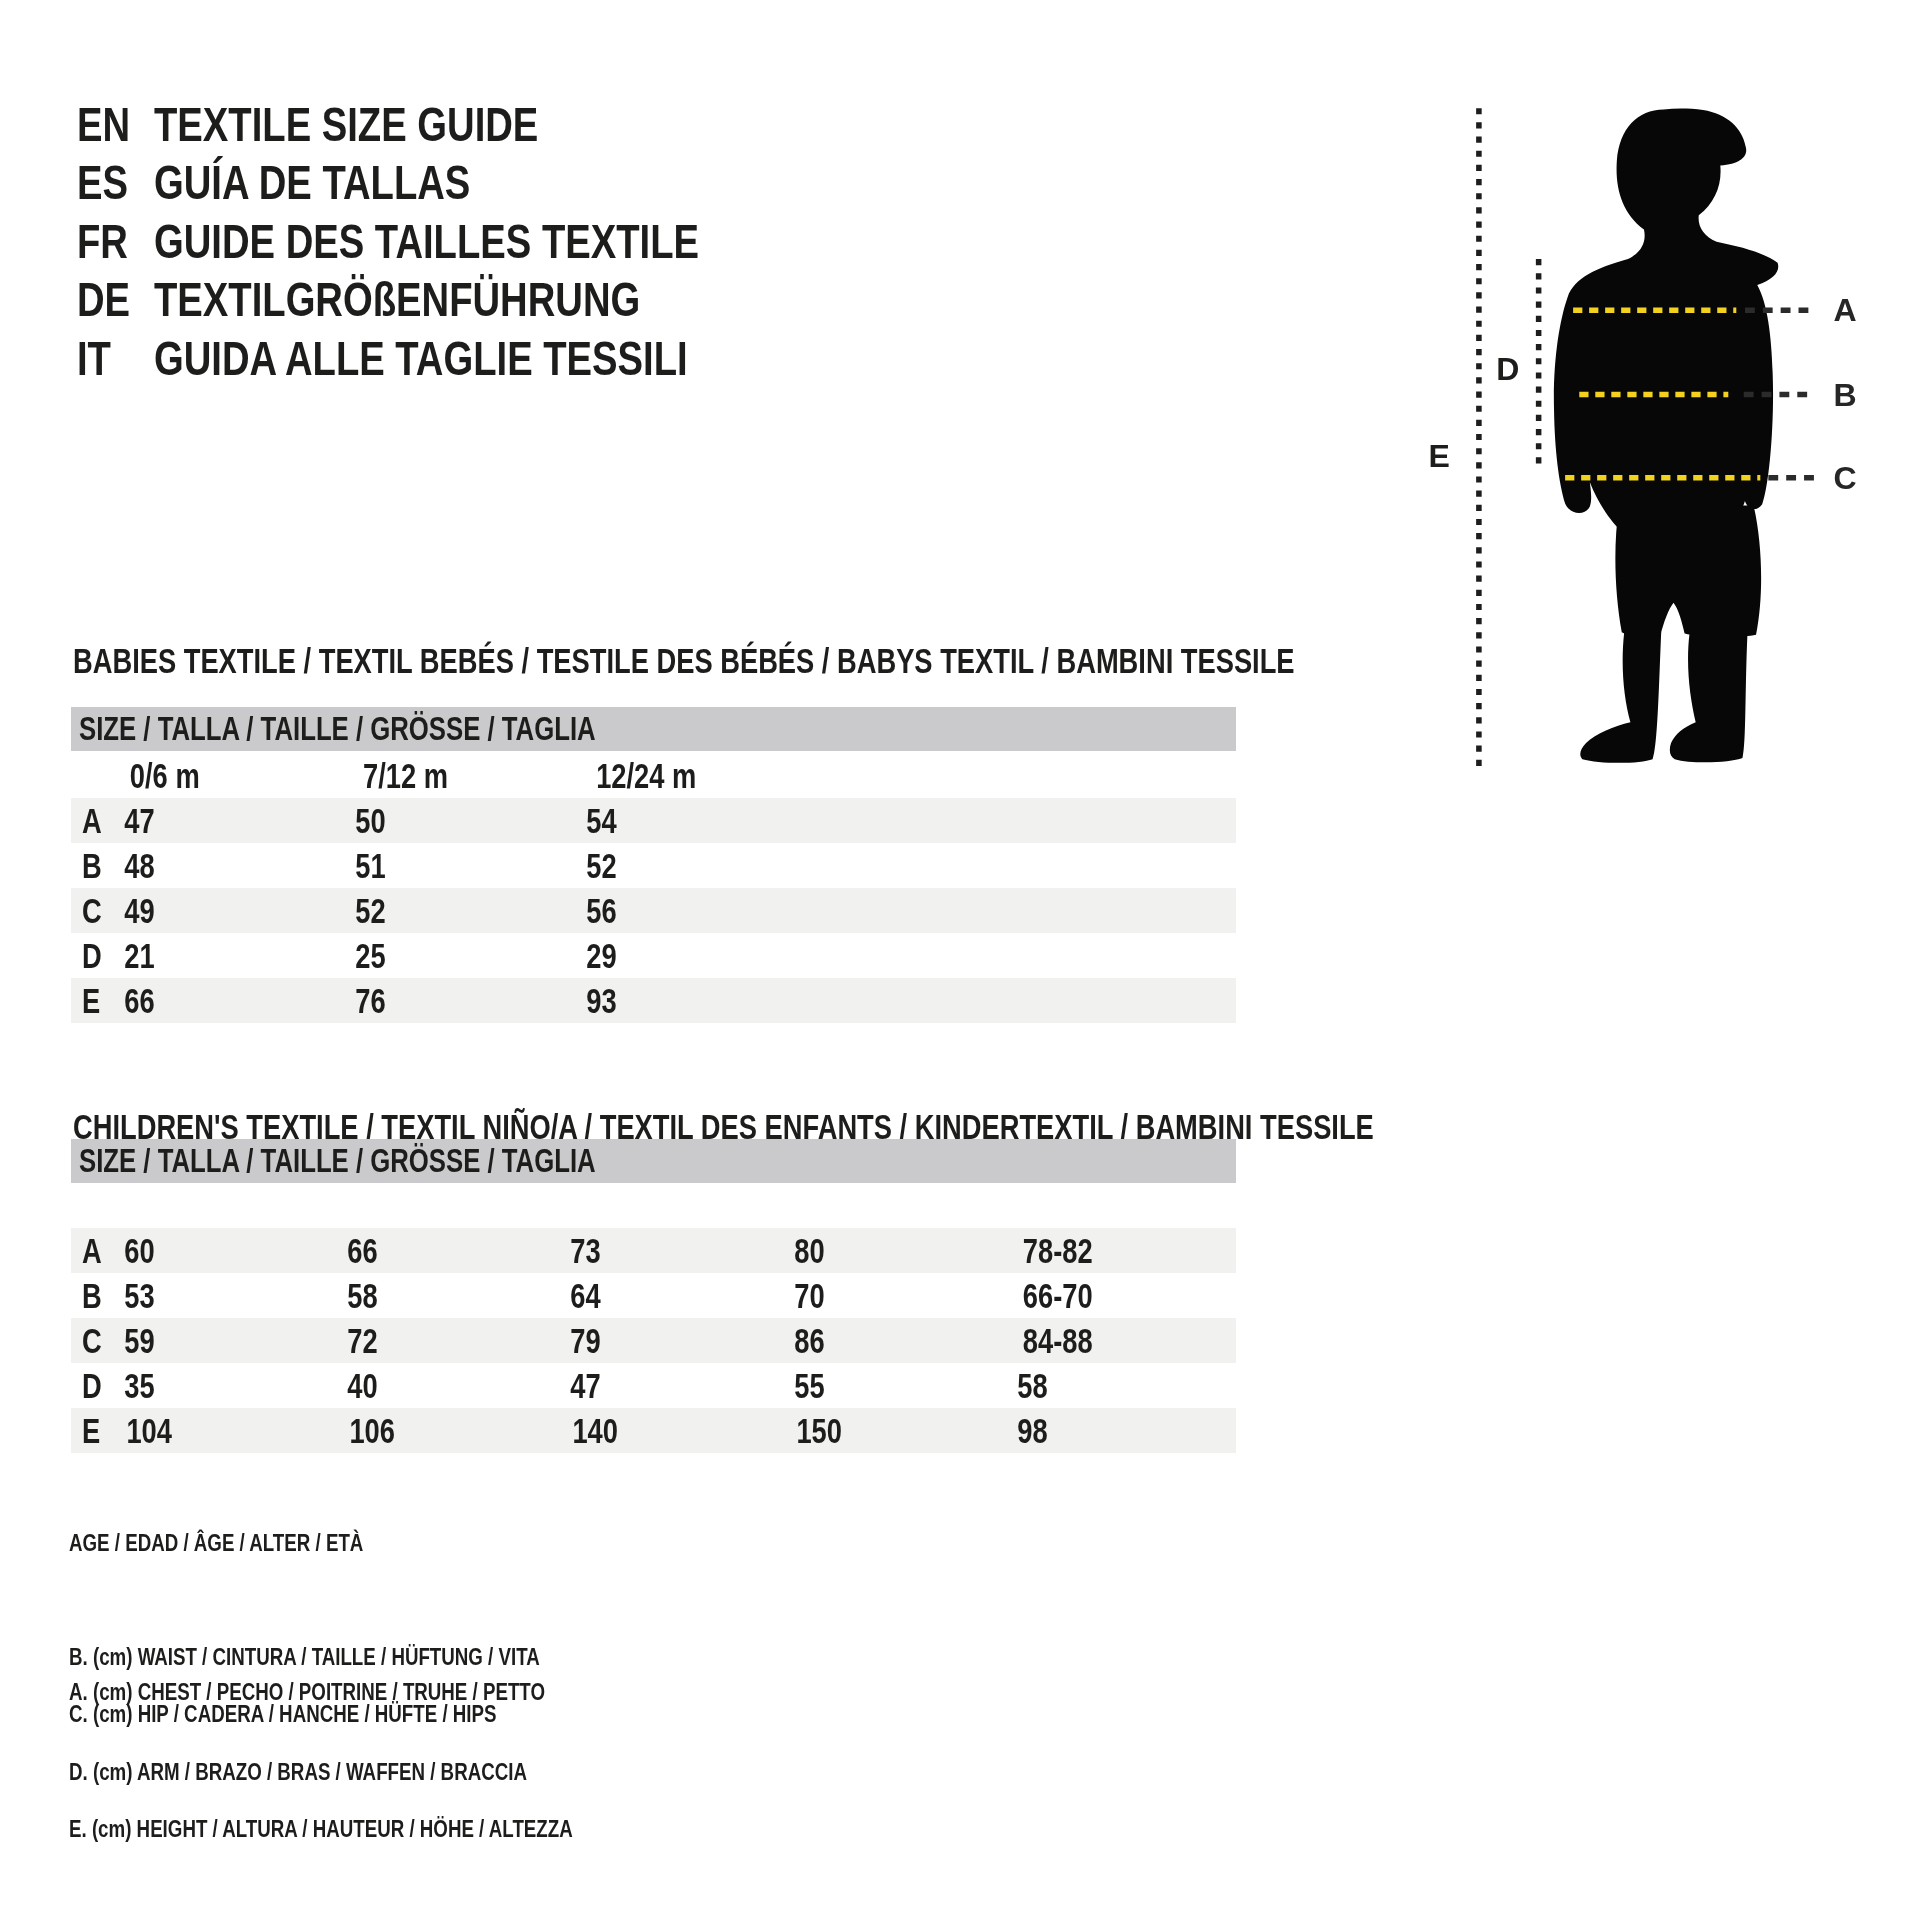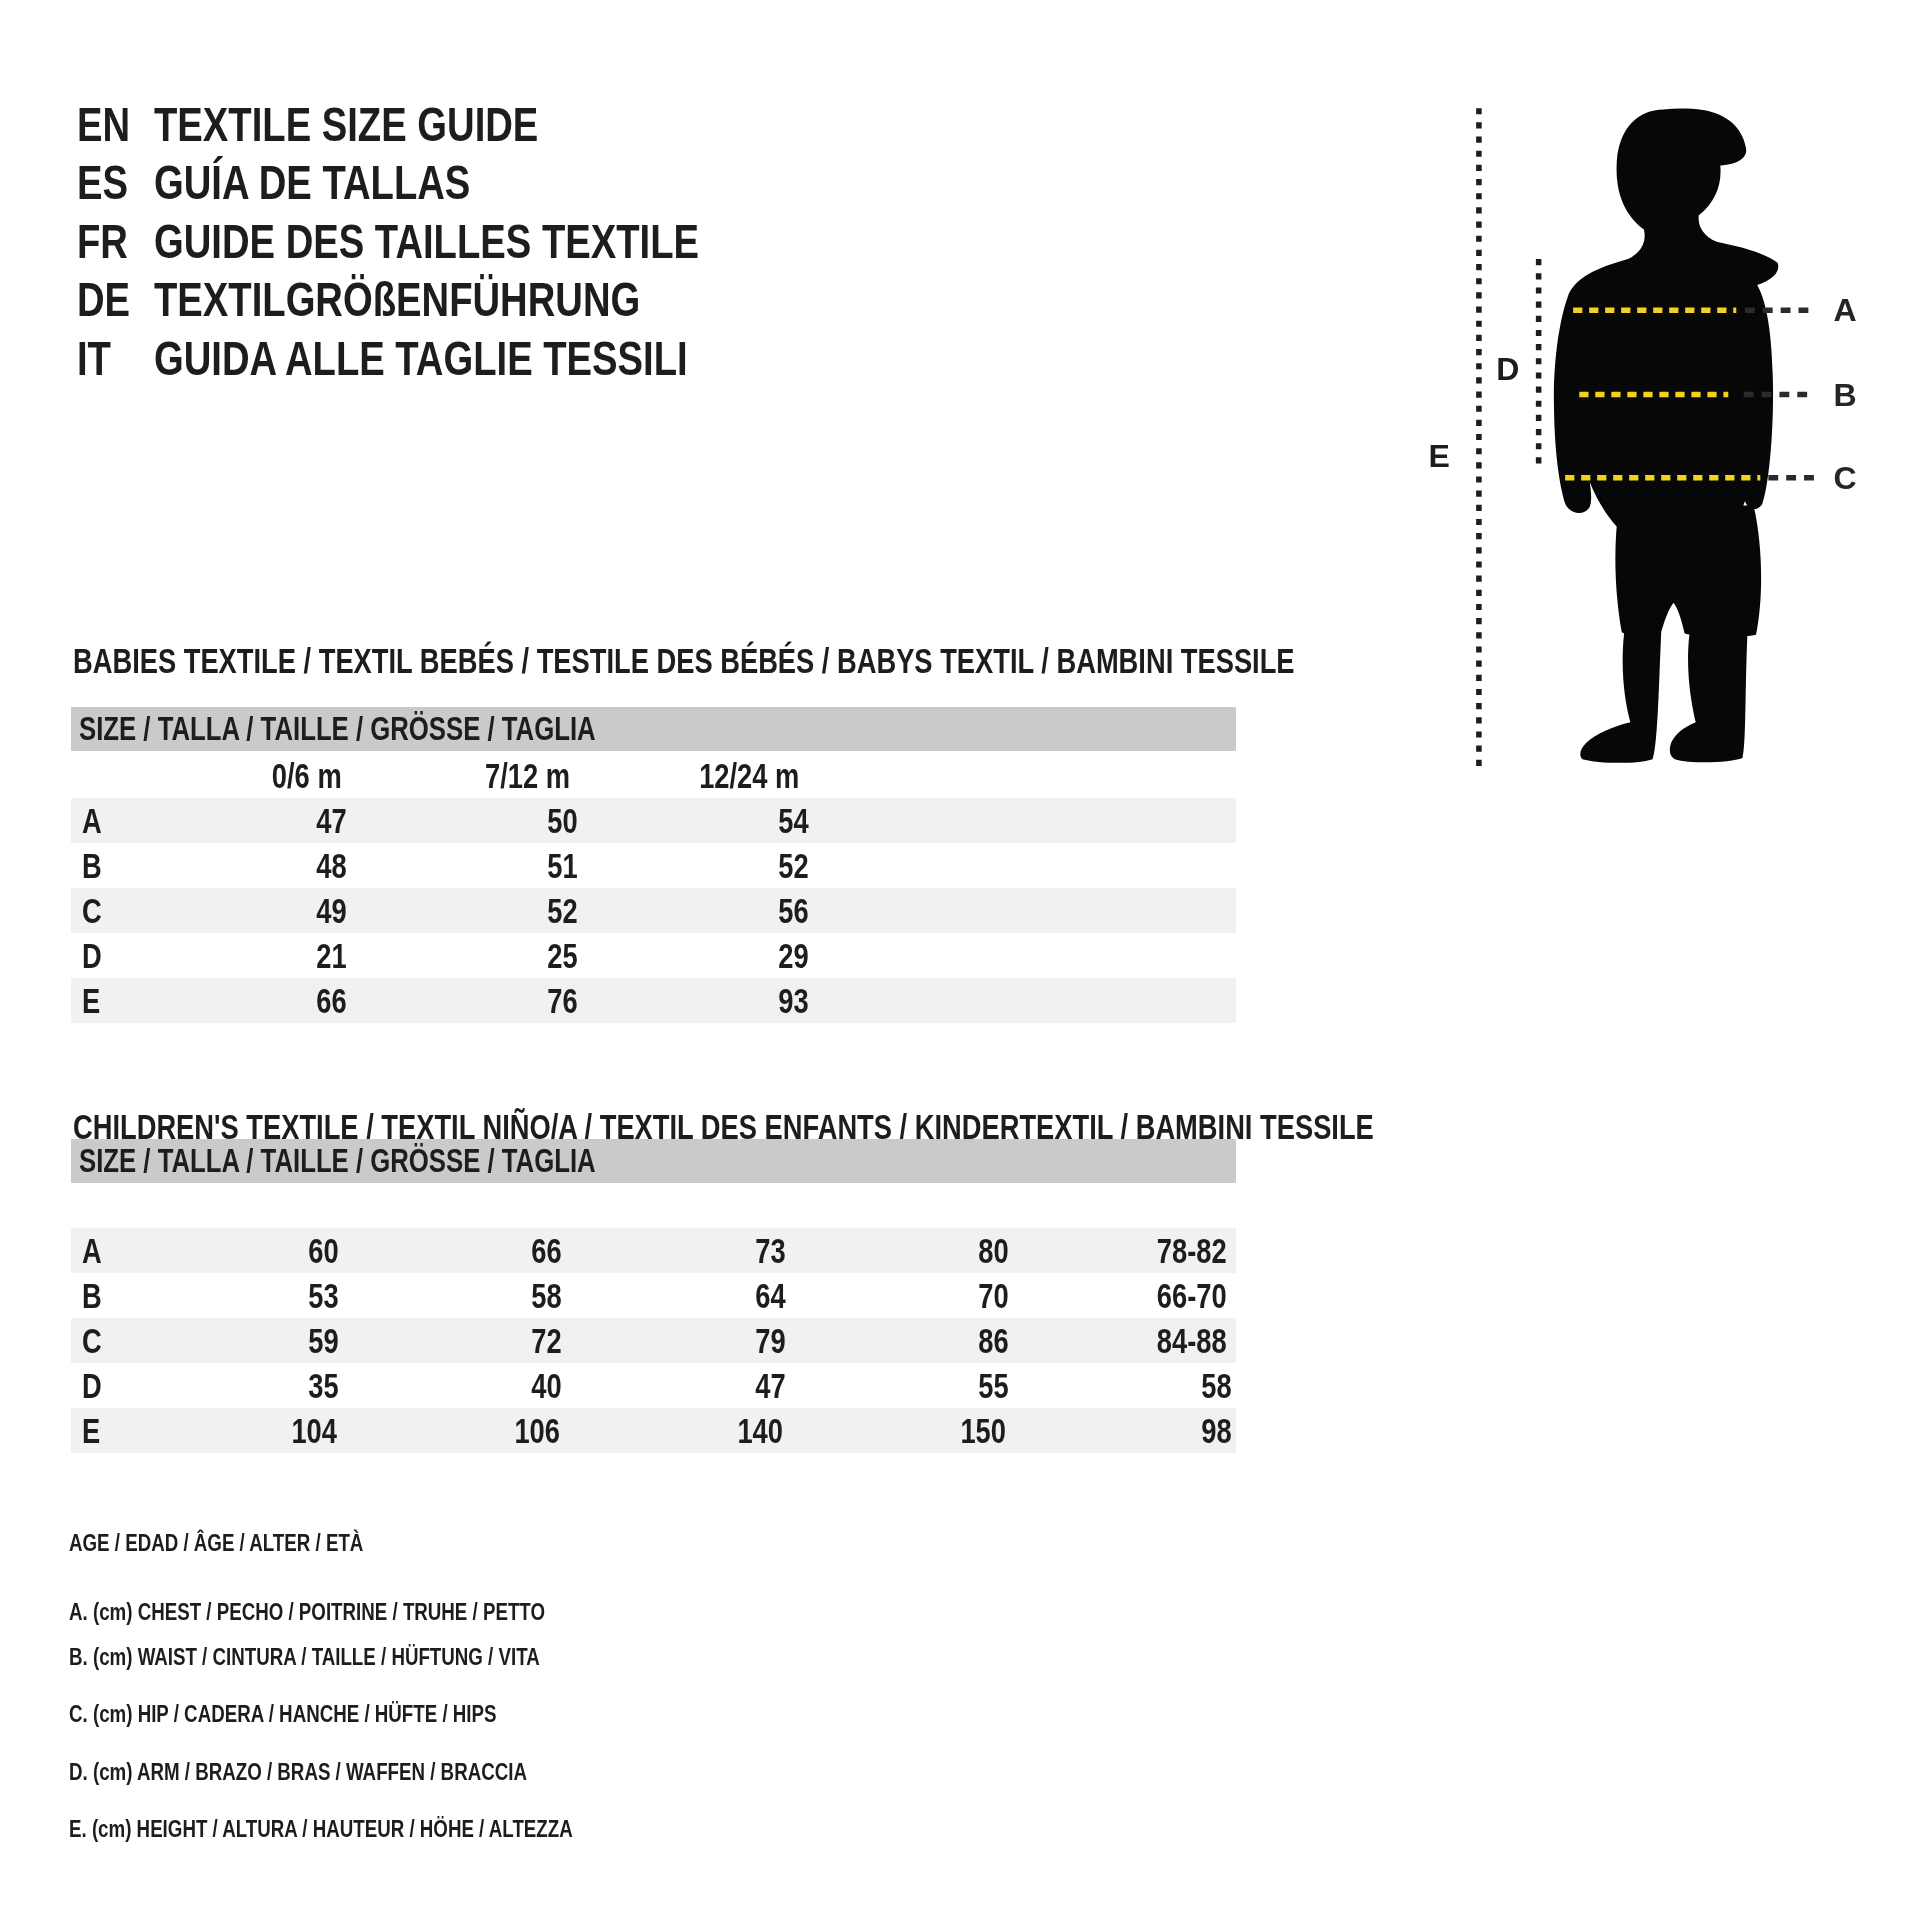--- a/index.html
+++ b/index.html
@@ -11,21 +11,21 @@
   .cxc{transform-origin:50% 50%;}
   .lang-row{position:absolute;left:0;top:0;height:49px;line-height:49px;font-size:49px;}
   .lang-code{position:absolute;left:77px;top:0;}
   .lang-title{position:absolute;left:154px;top:0;}
   .section-title{position:absolute;left:73px;font-size:35px;line-height:37px;}
   .size-bar{position:absolute;left:71px;width:1165px;height:44px;background:#cacacc;}
   .size-bar .cx{margin-left:8px;font-size:33px;line-height:44px;}
   .t-row{position:absolute;left:71px;width:1165px;height:45px;display:flex;align-items:center;}
   .t-row.striped{background:#f1f1f0;}
   .t-label{width:49px;padding-left:11px;font-size:35px;box-sizing:border-box;}
-  .t-cell{text-align:right;font-size:35px;}
+  .t-cell{text-align:left;font-size:35px;}
   .t-cell-b{width:231px;}
   .t-cell-c{width:225px;}
   .legend-line{position:absolute;left:69px;font-size:24px;line-height:39px;}
   #figure-svg{position:absolute;left:1405px;top:74px;}
 </style>
 </head>
 <body>
 
 <div id="languages">
     <div class="lang-row" style="top: 100px;">
@@ -218,19 +218,19 @@
       <div class="t-cell t-cell-c"><span class="cx cxc">104</span></div>
       <div class="t-cell t-cell-c"><span class="cx cxc">106</span></div>
       <div class="t-cell t-cell-c"><span class="cx cxc">140</span></div>
       <div class="t-cell t-cell-c"><span class="cx cxc">150</span></div>
       <div class="t-cell t-cell-c"><span class="cx cxc">98</span></div>
     </div>
   </div>
 
 <div id="legend">
     <div class="legend-line" style="top: 1523px;"><span class="cx">AGE / EDAD / ÂGE / ALTER / ETÀ</span></div>
-    <div class="legend-line" style="top: 1592px;"><span class="cx">A. (cm) CHEST / PECHO / POITRINE / TRUHE / PETTO</span></div>
+    <div class="legend-line" style="top: 1672px;"><span class="cx">A. (cm) CHEST / PECHO / POITRINE / TRUHE / PETTO</span></div>
     <div class="legend-line" style="top: 1637px;"><span class="cx">B. (cm) WAIST / CINTURA / TAILLE / HÜFTUNG / VITA</span></div>
     <div class="legend-line" style="top: 1694px;"><span class="cx">C. (cm) HIP / CADERA / HANCHE / HÜFTE / HIPS</span></div>
     <div class="legend-line" style="top: 1752px;"><span class="cx">D. (cm) ARM / BRAZO / BRAS / WAFFEN / BRACCIA</span></div>
     <div class="legend-line" style="top: 1809px;"><span class="cx">E. (cm) HEIGHT / ALTURA / HAUTEUR / HÖHE / ALTEZZA</span></div>
   </div>
 
 
 </body></html>

